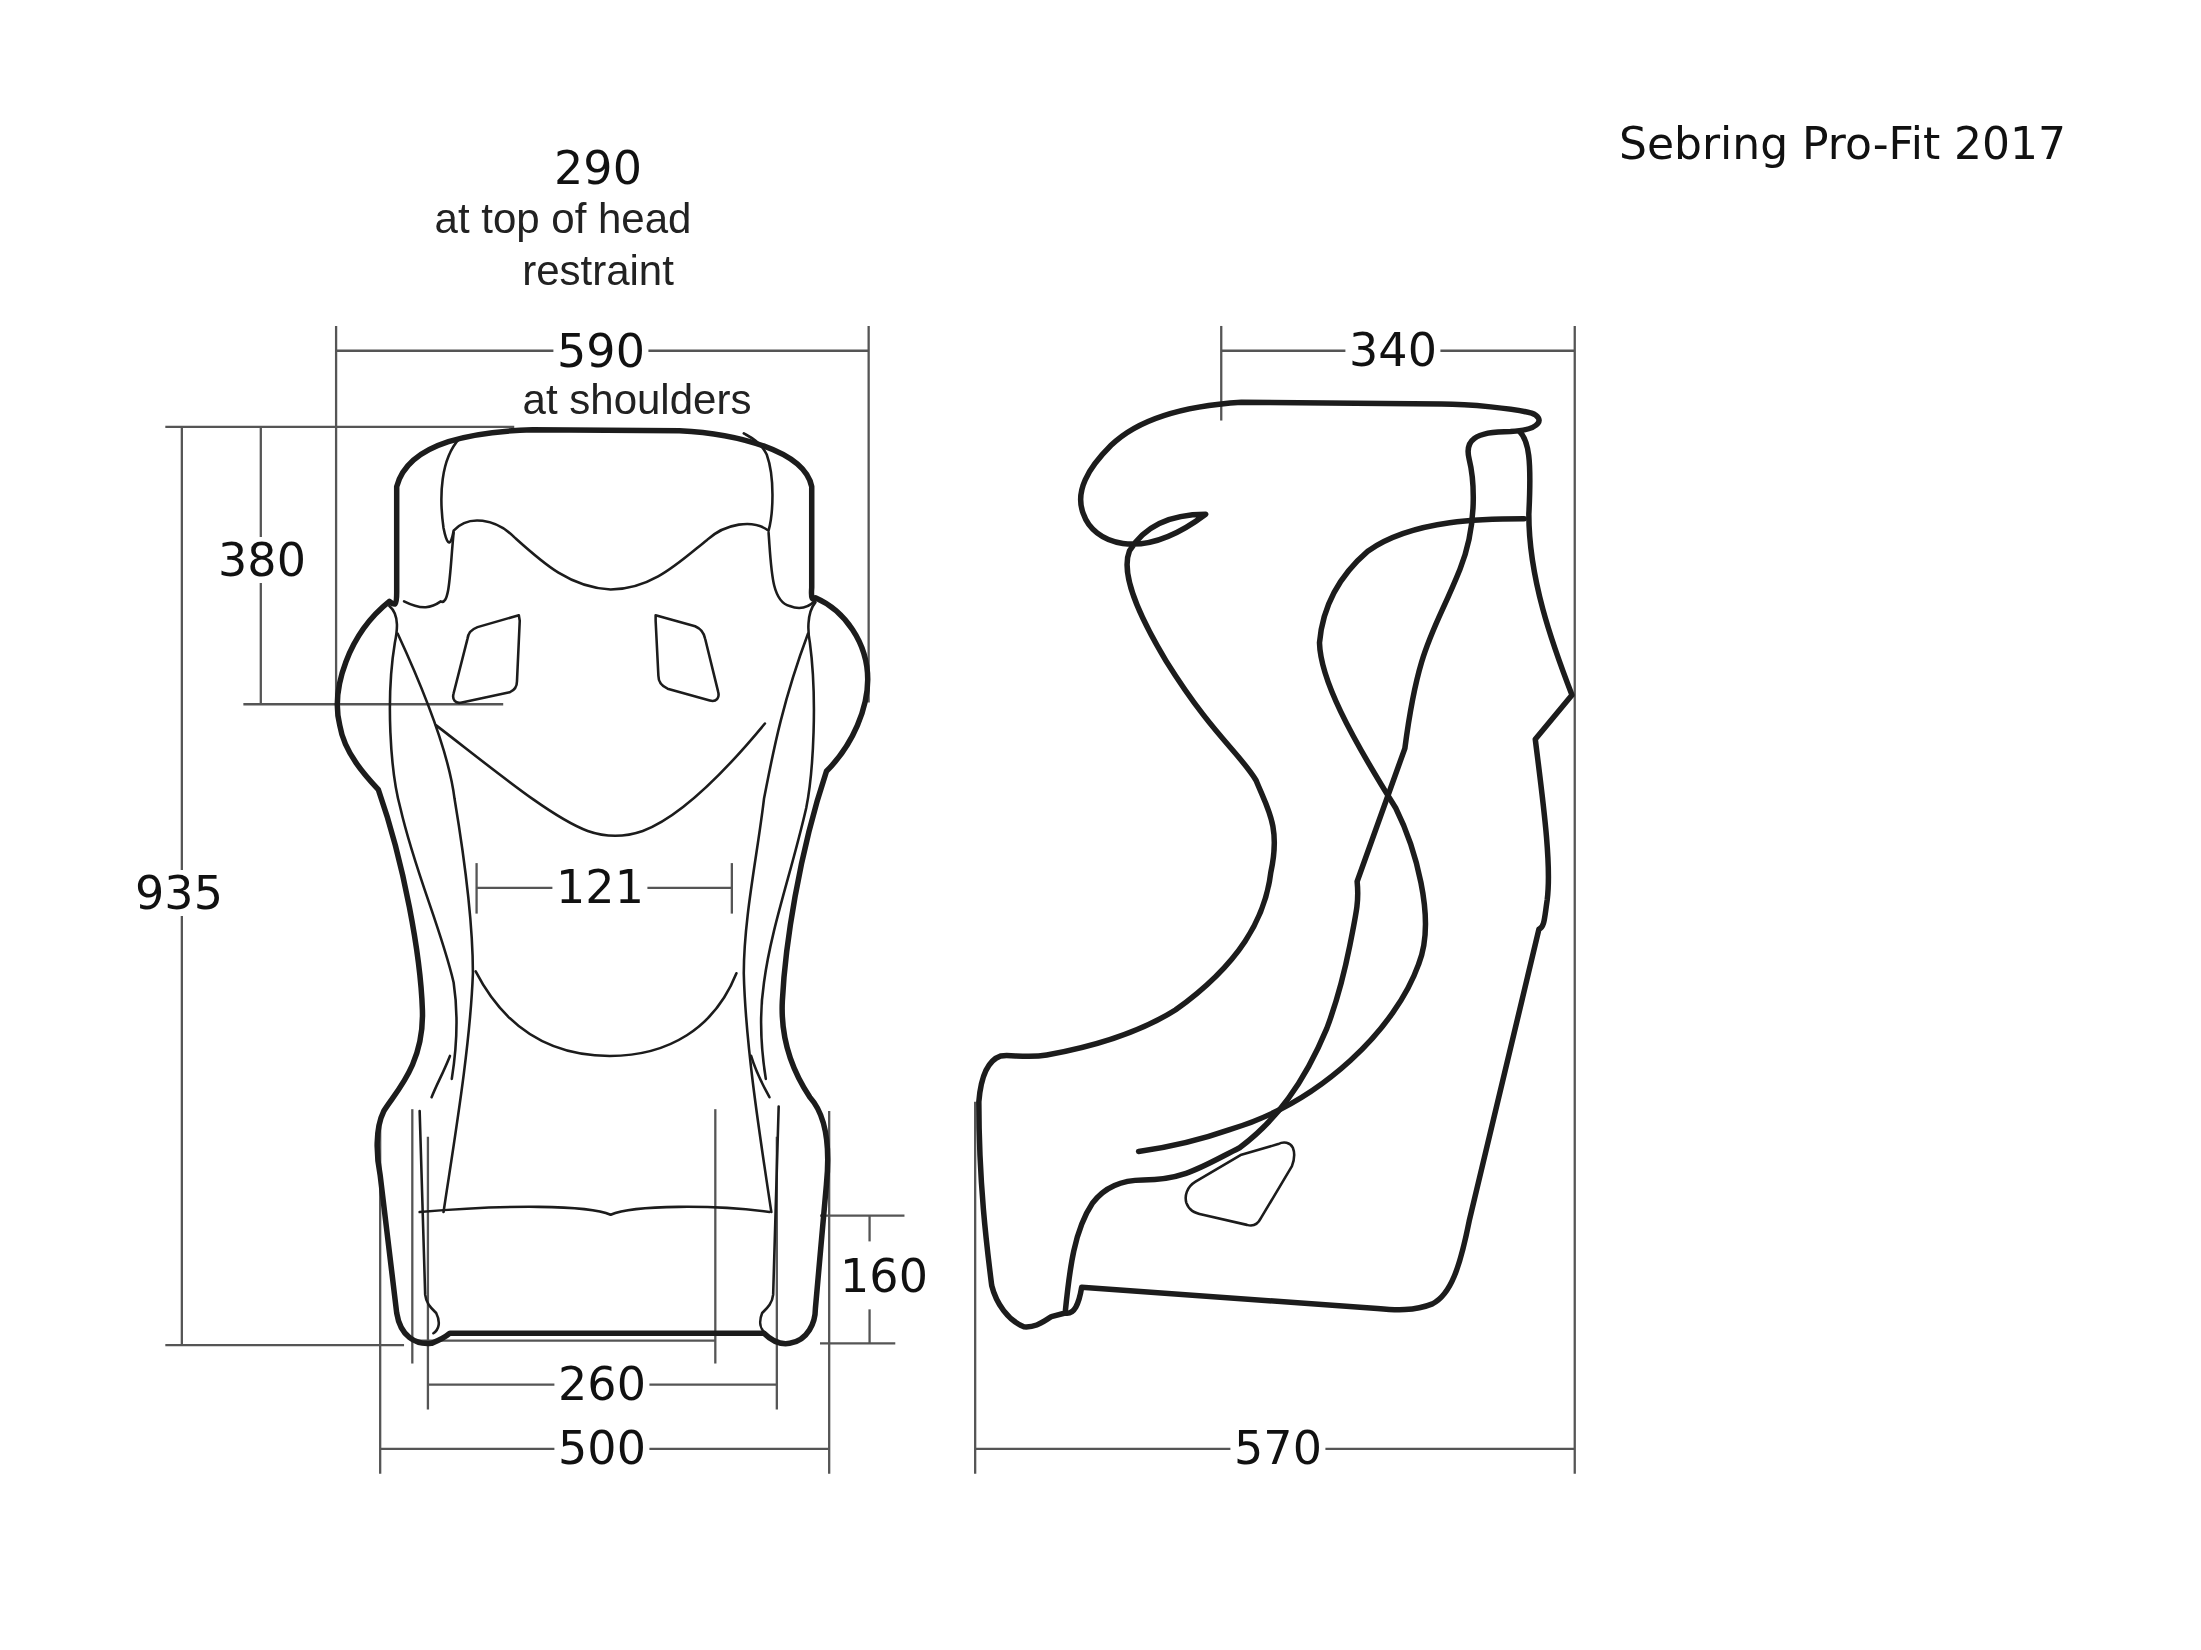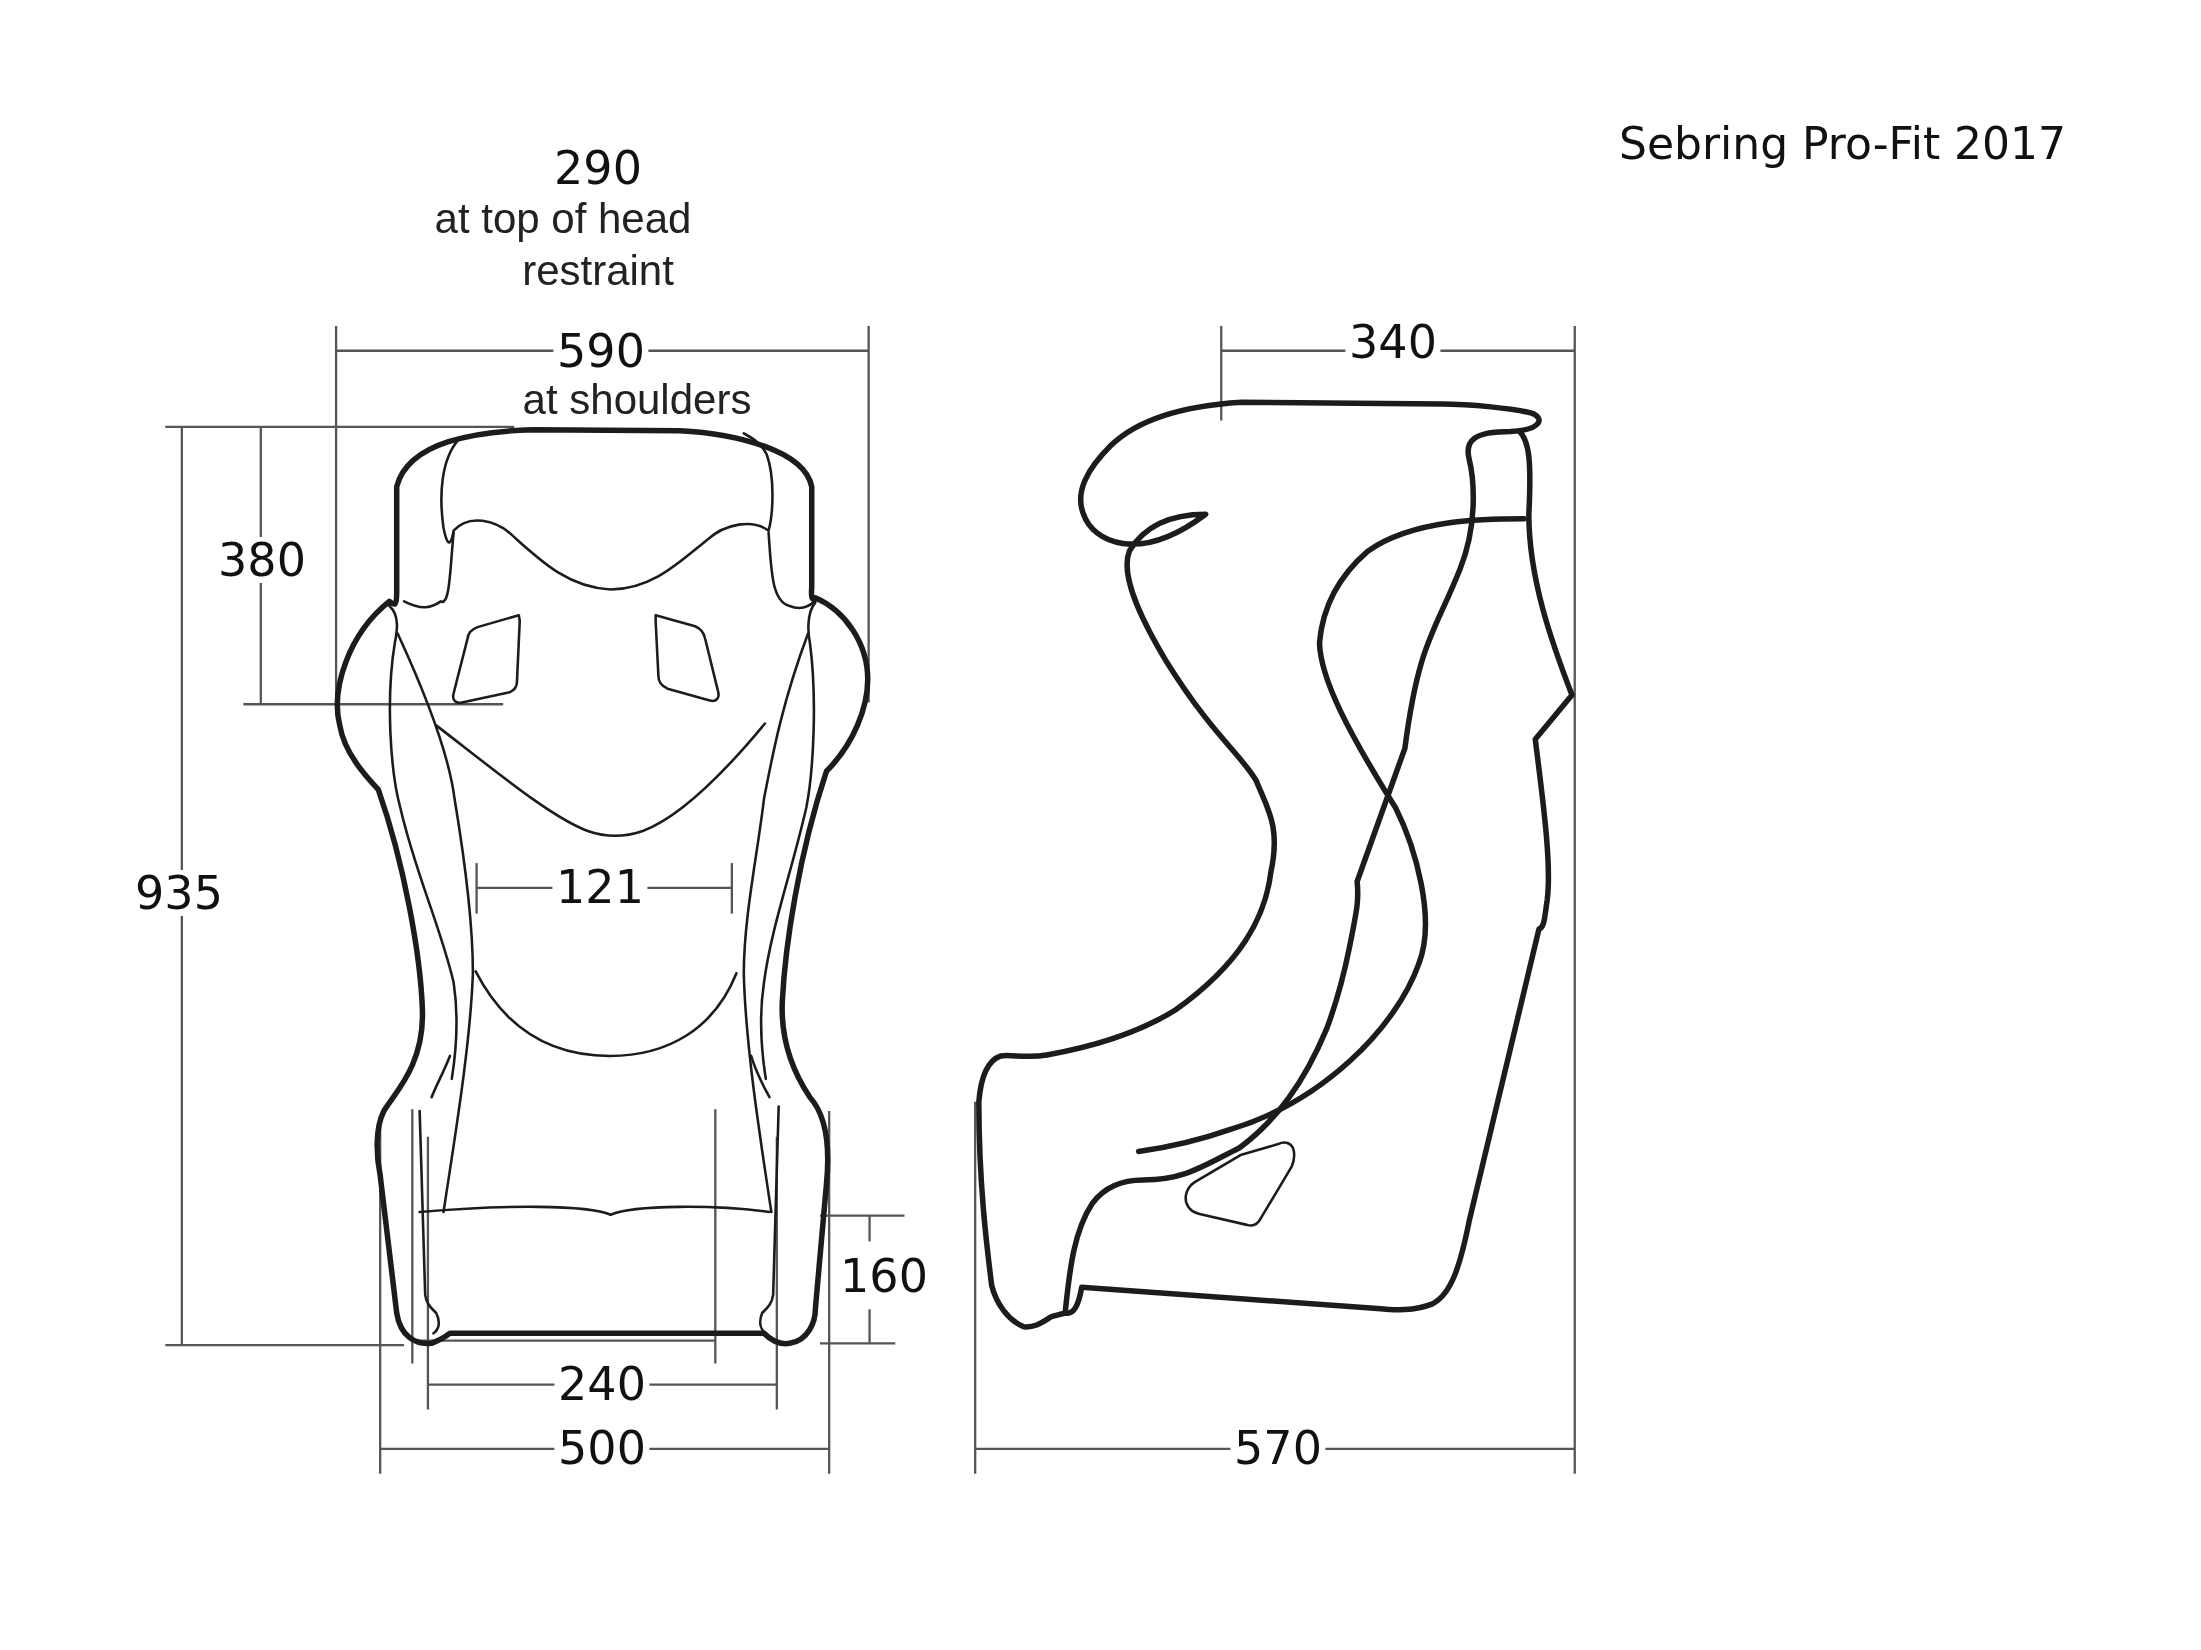--- a/index.html
+++ b/index.html
@@ -188,18 +188,18 @@
 <div class="lbl note center" style="left:563px; top:219px;">at top of head</div>
 <div class="lbl note center" style="left:598px; top:271px;">restraint</div>
 
 <div class="lbl num center" style="left:601px; top:351px;">590</div>
 <div class="lbl note center" style="left:637px; top:400px;">at shoulders</div>
 
 <div class="lbl num center" style="left:262px; top:560px;">380</div>
 <div class="lbl num center" style="left:179px; top:893px;">935</div>
 <div class="lbl num center" style="left:600px; top:887px;">121</div>
 <div class="lbl num center" style="left:884px; top:1276px;">160</div>
-<div class="lbl num center" style="left:602px; top:1384px;">240</div>
+<div class="lbl num center" style="left:602px; top:1384px;">260</div>
 <div class="lbl num center" style="left:602px; top:1448px;">500</div>
 
-<div class="lbl num center" style="left:1393px; top:342px;">340</div>
+<div class="lbl num center" style="left:1393px; top:350px;">340</div>
 <div class="lbl num center" style="left:1278px; top:1448px;">570</div>
 
 
 </body></html>

